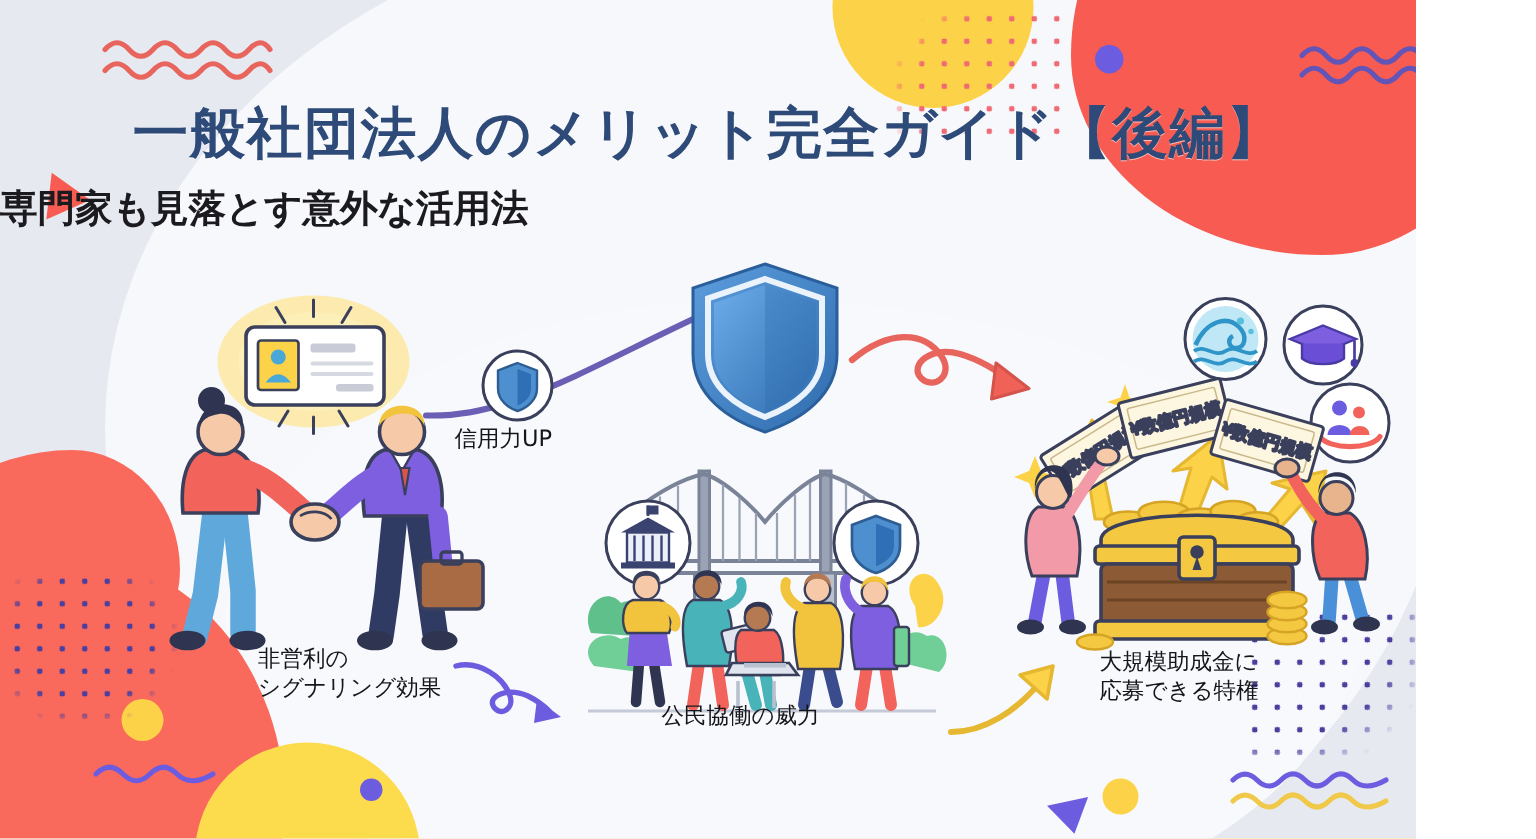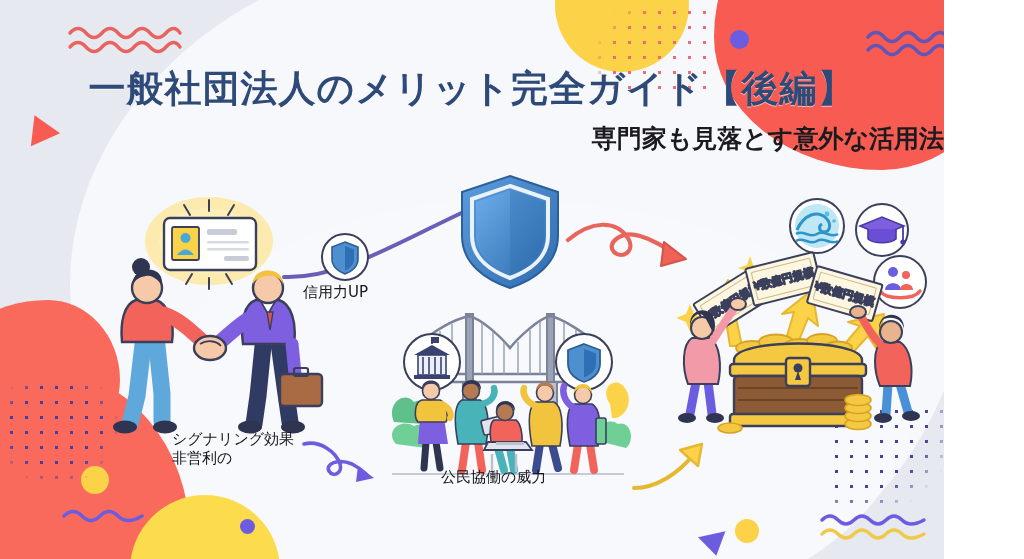--- a/index.html
+++ b/index.html
@@ -95,21 +95,21 @@
 
   .wave{position:absolute;}
 
   
   .title{
     position:absolute;left:0;right:0;top:64px;text-align:center;
     font-size:37px;font-weight:700;letter-spacing:1px;color:#2e4a78;
     text-shadow:0 1px 0 rgba(255,255,255,.6);
   }
   .subtitle{
-    position:absolute;left:0;right:0;top:122px;text-align:right;
+    position:absolute;left:0;right:0;top:122px;text-align:left;
     font-size:25px;font-weight:700;color:#1b1b1f;
   }
 
   
   .cap{
     position:absolute;font-size:15px;font-weight:400;color:#15161a;line-height:1.28;
   }
   .cap-left{left:172px;top:430px;}
   .cap-trust{left:303px;top:283px;font-size:15px;}
   .cap-center{left:441px;top:468px;}
@@ -242,22 +242,22 @@
       <path d="M188 148 L191 178" fill="none" stroke="#7d5fe0" stroke-width="13" stroke-linecap="round"></path>
       <rect x="176" y="178" width="42" height="32" rx="4" fill="#a86b44" stroke="#3a3f5c" stroke-width="2.4"></rect>
       <rect x="190" y="172" width="14" height="8" rx="2" fill="none" stroke="#3a3f5c" stroke-width="2.2"></rect>
 
       <ellipse cx="106" cy="152" rx="16" ry="12" fill="#f6c9a8" stroke="#3a3f5c" stroke-width="2.4"></ellipse>
       <path d="M96 148 C102 144 112 144 117 150" fill="none" stroke="#3a3f5c" stroke-width="1.8"></path>
     </svg>
   </div>
 
   <div class="cap cap-left">
+    <div>非営利の</div>
     <div>シグナリング効果</div>
-    <div>非営利の</div>
   </div>
 
   <div class="scene badge-trust">
     <svg width="50" height="50" viewBox="0 0 50 50">
       <circle cx="25" cy="25" r="23" fill="#ffffff" stroke="#3a3f5c" stroke-width="2"></circle>
       <path d="M25 10 L38 15 V27 C38 35 31 40 25 42 C19 40 12 35 12 27 V15 Z" fill="#4e8fd0" stroke="#2e5d92" stroke-width="1.6"></path>
       <path d="M25 14 L34 17.5 V27 C34 33 29.5 36.6 25 38.4 Z" fill="#2f6fb5"></path>
     </svg>
   </div>
   <div class="cap cap-trust">信用力UP</div>
@@ -493,14 +493,18 @@
         <ellipse cx="239" cy="220" rx="9" ry="5" fill="#2f3550"></ellipse>
         <path d="M210 146 C200 152 202 176 208 190 L238 190 C242 172 238 152 228 146 Z" fill="#f2635c" stroke="#3a3f5c" stroke-width="2"></path>
         <path d="M210 150 C198 138 192 126 188 118" fill="none" stroke="#f2635c" stroke-width="8" stroke-linecap="round"></path>
         <circle cx="219" cy="136" r="11" fill="#e8b48e" stroke="#3a3f5c" stroke-width="2"></circle>
         <path d="M207 133 C206 114 233 114 232 133 C230 122 220 120 212 123 C209 125 208 129 207 133Z" fill="#2f3550"></path>
         <ellipse cx="186" cy="116" rx="8" ry="6" fill="#e8b48e" stroke="#3a3f5c" stroke-width="2"></ellipse>
       </g>
     </svg>
   </div>
 
+  <div class="cap cap-right">
+    <div>大規模助成金に</div>
+    <div>応募できる特権</div>
+  </div>
 
 </div>
 
 </body></html>

